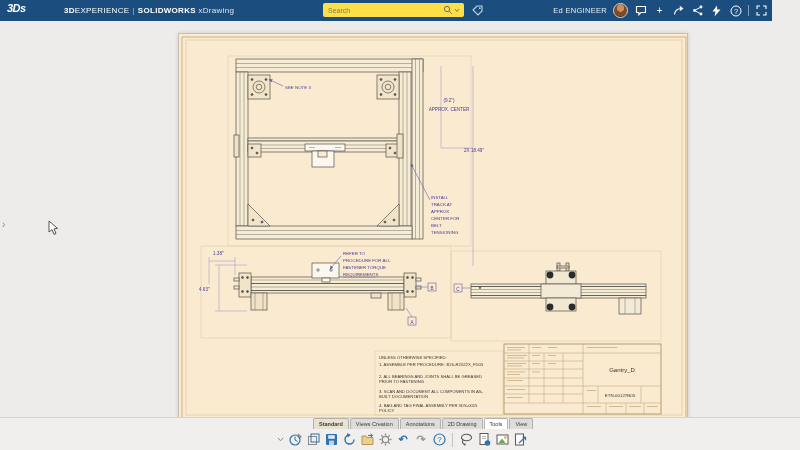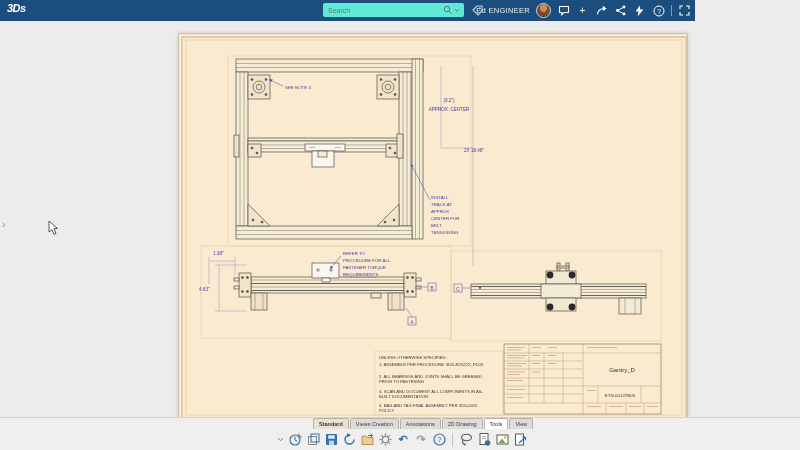--- a/index.html
+++ b/index.html
@@ -1,28 +1,28 @@
 <!DOCTYPE html>
 <html><head>
 <meta charset="utf-8">
 <style>
   html,body{margin:0;padding:0;background:#dadad8;}
   *{box-sizing:border-box;}
   #app{position:relative;width:800px;height:450px;overflow:hidden;
        font-family:"Liberation Sans",sans-serif;background:#edecea;}
 
   
-  .topbar{position:absolute;left:0;top:0;width:695px;height:21px;background:#1b4e7e;z-index:30;}
+  .topbar{position:absolute;left:0;top:0;width:772px;height:21px;background:#1b4e7e;z-index:30;}
   .tb-logo{position:absolute;left:7px;top:2px;color:#fff;font-size:11px;font-style:italic;
            font-weight:bold;letter-spacing:-0.5px;}
   .tb-brand{position:absolute;left:64px;top:6px;color:#fff;font-size:8px;letter-spacing:.3px;white-space:nowrap;}
   .tb-brand b{font-weight:bold;}
   .tb-brand .sep{color:#9dbcd6;margin:0 3px;}
   .tb-brand .app{color:#d9e6f1;}
-  .tb-search{position:absolute;left:323px;top:3px;width:141px;height:14px;background:#5eead4;
+  .tb-search{position:absolute;left:323px;top:3px;width:141px;height:14px;background:#fde047;
              border-radius:2px;display:flex;align-items:center;padding:0 3px;}
   .tb-search input{flex:1;border:none;outline:none;font-size:7px;color:#444;min-width:0;
              font-family:"Liberation Sans",sans-serif;background:transparent;}
   .tb-search svg{flex:none;}
   .tb-tag{position:absolute;left:471px;top:4px;width:13px;height:13px;display:flex;
           align-items:center;justify-content:center;}
   .tb-right{position:absolute;right:2px;top:0;height:21px;display:flex;align-items:center;gap:6px;
             padding-right:2px;}
   .tb-user{color:#e8eef5;font-size:7.5px;letter-spacing:.3px;white-space:nowrap;}
   .tb-avatar{width:15px;height:15px;border-radius:50%;border:1px solid #cfd8e0;
@@ -60,20 +60,21 @@
   .ann{fill:#4a3c96;}
   .note{fill:#3f3a33;}
 </style>
 </head>
 <body>
 
 <div id="app">
 
   <div class="topbar">
     <div class="tb-logo">3Ds</div>
+    <div class="tb-brand"><b>3D</b><span>EXPERIENCE</span><span class="sep">|</span><b>SOLIDWORKS</b>&nbsp;<span class="app">xDrawing</span></div>
 
     <div class="tb-search">
       <input type="text" placeholder="Search" style="">
       <svg width="10" height="10" viewBox="0 0 10 10">
         <circle cx="4" cy="4" r="2.7" fill="none" stroke="#6f6f6f" stroke-width="1"></circle>
         <line x1="6.2" y1="6.2" x2="8.8" y2="8.8" stroke="#6f6f6f" stroke-width="1"></line>
       </svg>
       <svg width="8" height="8" viewBox="0 0 8 8">
         <polyline points="2,3 4,5.5 6,3" fill="none" stroke="#7a7a7a" stroke-width="1"></polyline>
       </svg>

